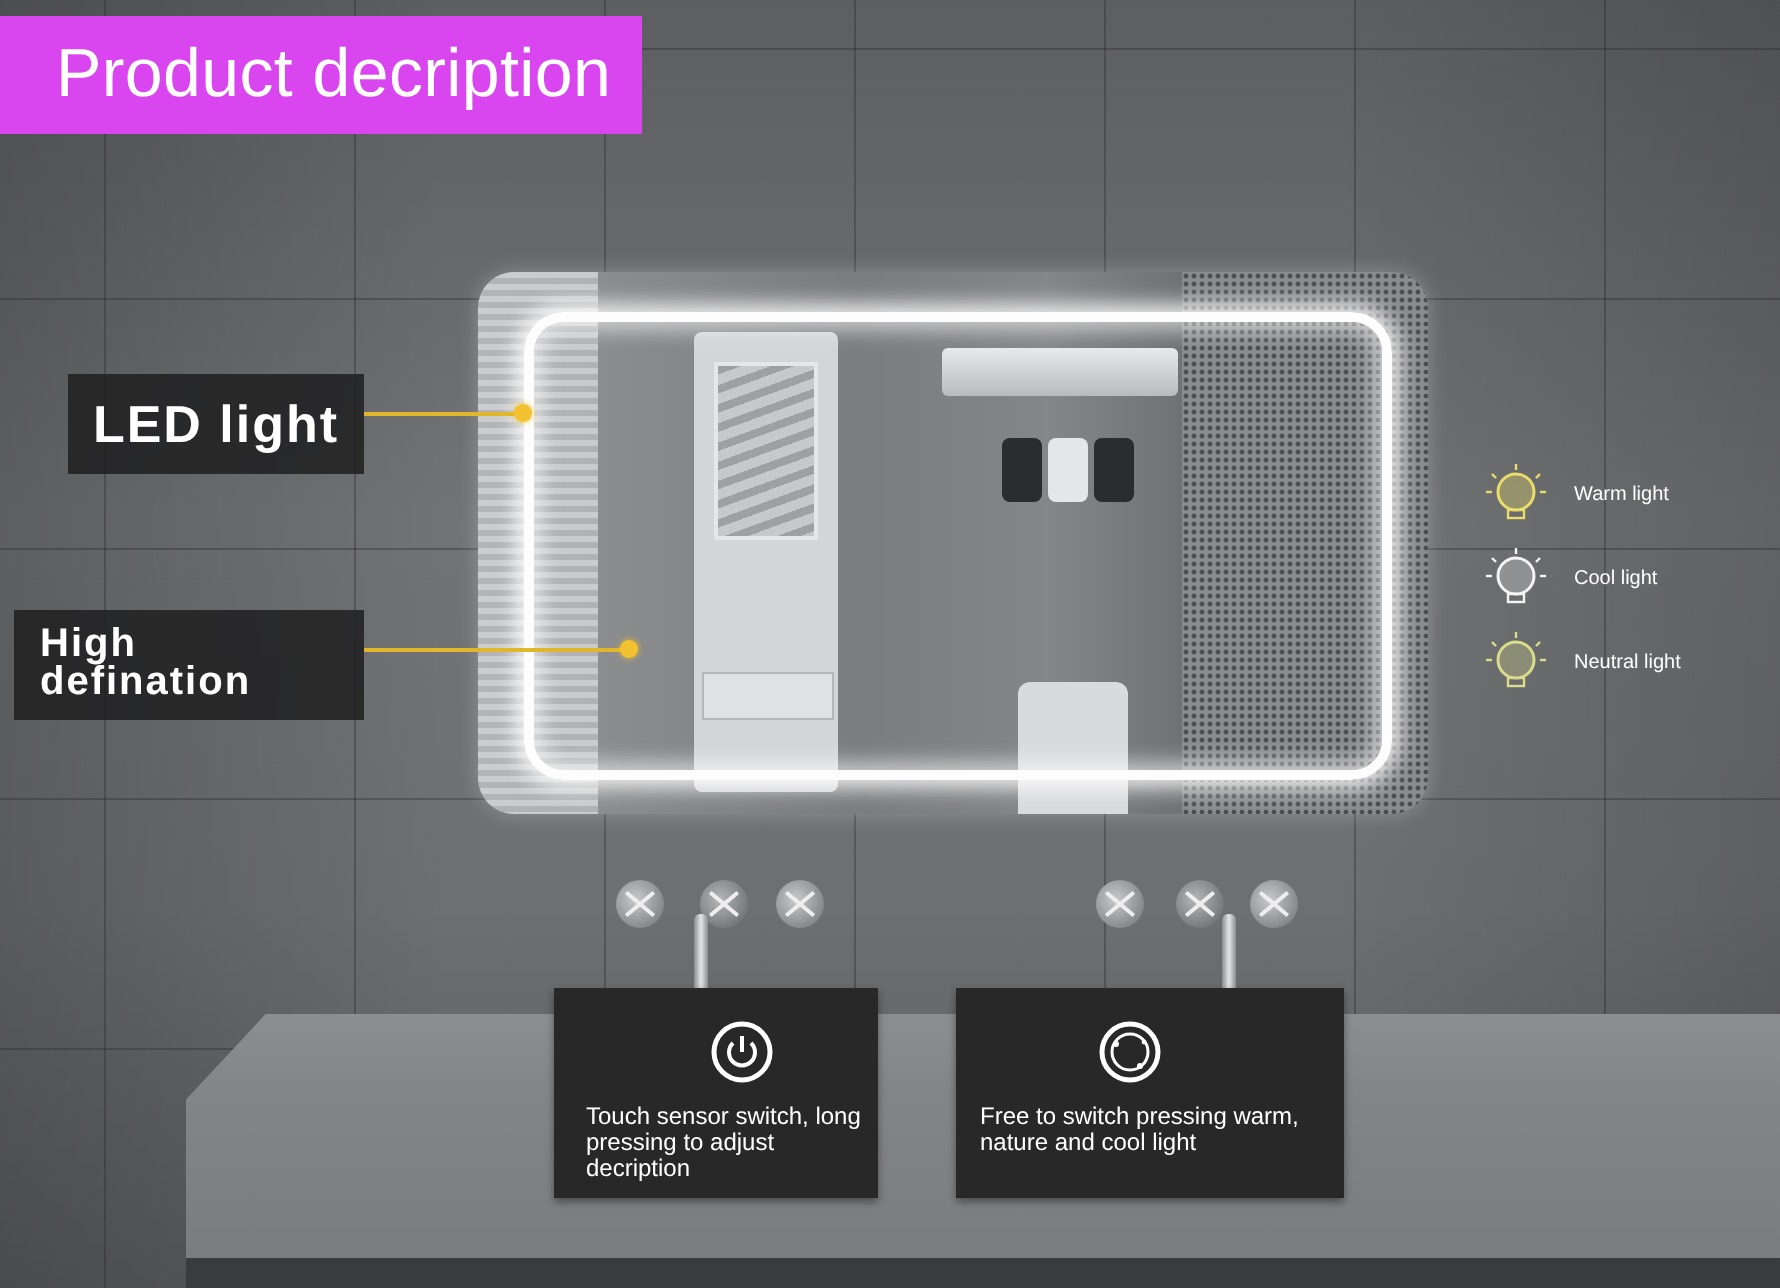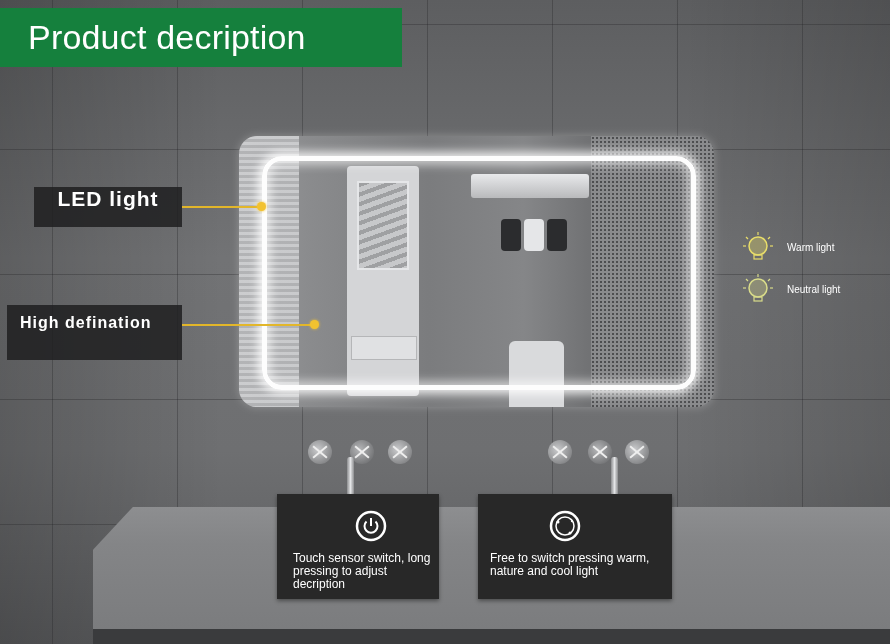--- a/index.html
+++ b/index.html
@@ -25,26 +25,26 @@
   .mirror .rack{position:absolute;left:232px;top:38px;width:118px;height:24px;background:linear-gradient(180deg,#e8e9eb,#b9babc);border-radius:3px;}
   .mirror .towel{position:absolute;top:83px;width:20px;height:32px;border-radius:4px;}
   .mirror .toilet{position:absolute;left:270px;top:205px;width:55px;height:66px;background:#d9dadc;border-radius:6px 6px 0 0;}
   .mirror .mosaic{position:absolute;left:352px;top:0;width:123px;height:100%;
     background-color:#8a8b8d;
     background-image:radial-gradient(#4d4e50 1px, transparent 1.4px);
     background-size:4px 4px;}
   .led-frame{position:absolute;left:262px;top:156px;width:424px;height:224px;border:5px solid #fdfdfd;border-radius:20px;
     box-shadow:0 0 10px 4px rgba(255,255,255,0.85), inset 0 0 10px 4px rgba(255,255,255,0.6);pointer-events:none;}
   
-  .title-box{position:absolute;left:0;top:8px;width:402px;height:59px;background:#15803d;display:flex;align-items:center;}
+  .title-box{position:absolute;left:0;top:8px;width:321px;height:59px;background:#d946ef;display:flex;align-items:center;}
   .title-box span{color:#fff;font-size:34px;margin-left:28px;letter-spacing:0.2px;}
   
   .callout{position:absolute;background:rgba(30,30,32,0.85);color:#fff;font-weight:bold;}
-  .callout-led{left:34px;top:187px;width:148px;height:40px;display:flex;justify-content:center;font-size:21px;letter-spacing:1px;}
-  .callout-mirror{left:7px;top:305px;width:175px;height:55px;font-size:16px;line-height:19px;padding:8px 16px 0 13px;box-sizing:border-box;letter-spacing:1px;}
+  .callout-led{left:34px;top:187px;width:148px;height:50px;display:flex;align-items:center;justify-content:center;font-size:26px;letter-spacing:1px;}
+  .callout-mirror{left:7px;top:305px;width:175px;height:55px;font-size:20px;line-height:19px;padding:8px 16px 0 13px;box-sizing:border-box;letter-spacing:1px;}
   .leader{position:absolute;height:2px;background:#e2b62a;}
   .dot{position:absolute;width:9px;height:9px;border-radius:50%;background:#f2c230;box-shadow:0 0 3px #f2c230;}
   
   .legend{position:absolute;left:742px;top:226px;}
   .legend-row{display:flex;align-items:center;height:42px;}
   .bulb{width:32px;height:32px;position:relative;margin-right:13px;}
   .bulb svg{width:32px;height:32px;}
   .legend-row span{color:#ffffff;font-size:10px;}
   
   .tap{position:absolute;width:24px;height:24px;border-radius:50%;background:radial-gradient(circle at 40% 40%,#c9cacc,#6d6e70);}
@@ -117,20 +117,36 @@
             <line x1="1" y1="15" x2="4" y2="15"></line>
             <line x1="31" y1="15" x2="28" y2="15"></line>
           </g>
         </svg>
     </div>
     <span>Warm light</span>
   </div>
   <div class="legend-row">
     <div class="bulb">
       <svg viewBox="0 0 32 32">
+          <circle cx="16" cy="15" r="9" fill="rgba(255,255,255,0.25)" stroke="#f4f4f4" stroke-width="1.5"></circle>
+          <rect x="12" y="24" width="8" height="4" fill="none" stroke="#f4f4f4" stroke-width="1.2"></rect>
+          <g stroke="#f4f4f4" stroke-width="1.2">
+            <line x1="16" y1="1" x2="16" y2="4"></line>
+            <line x1="4" y1="6" x2="6" y2="8"></line>
+            <line x1="28" y1="6" x2="26" y2="8"></line>
+            <line x1="1" y1="15" x2="4" y2="15"></line>
+            <line x1="31" y1="15" x2="28" y2="15"></line>
+          </g>
+        </svg>
+    </div>
+    <span>Cool light</span>
+  </div>
+  <div class="legend-row">
+    <div class="bulb">
+      <svg viewBox="0 0 32 32">
           <circle cx="16" cy="15" r="9" fill="rgba(217,220,138,0.3)" stroke="#d9dc8a" stroke-width="1.5"></circle>
           <rect x="12" y="24" width="8" height="4" fill="none" stroke="#d9dc8a" stroke-width="1.2"></rect>
           <g stroke="#d9dc8a" stroke-width="1.2">
             <line x1="16" y1="1" x2="16" y2="4"></line>
             <line x1="4" y1="6" x2="6" y2="8"></line>
             <line x1="28" y1="6" x2="26" y2="8"></line>
             <line x1="1" y1="15" x2="4" y2="15"></line>
             <line x1="31" y1="15" x2="28" y2="15"></line>
           </g>
         </svg>

